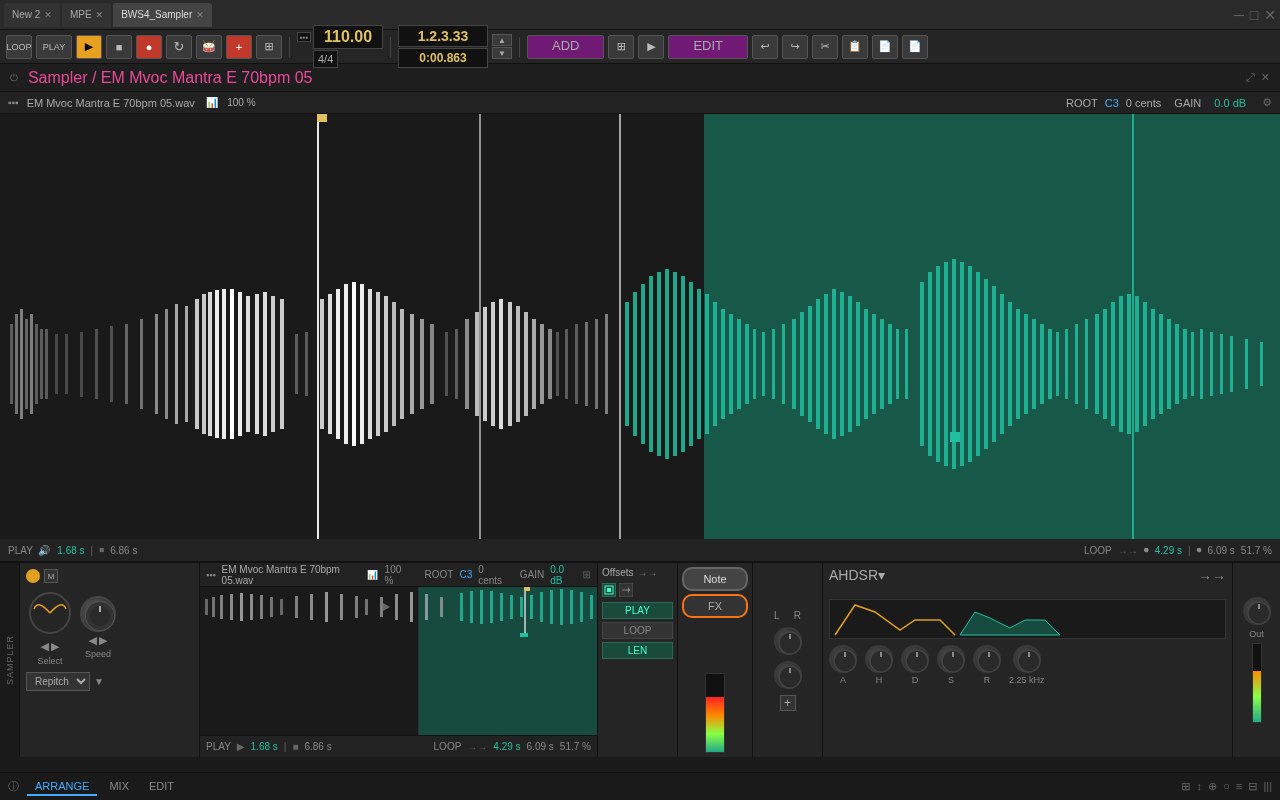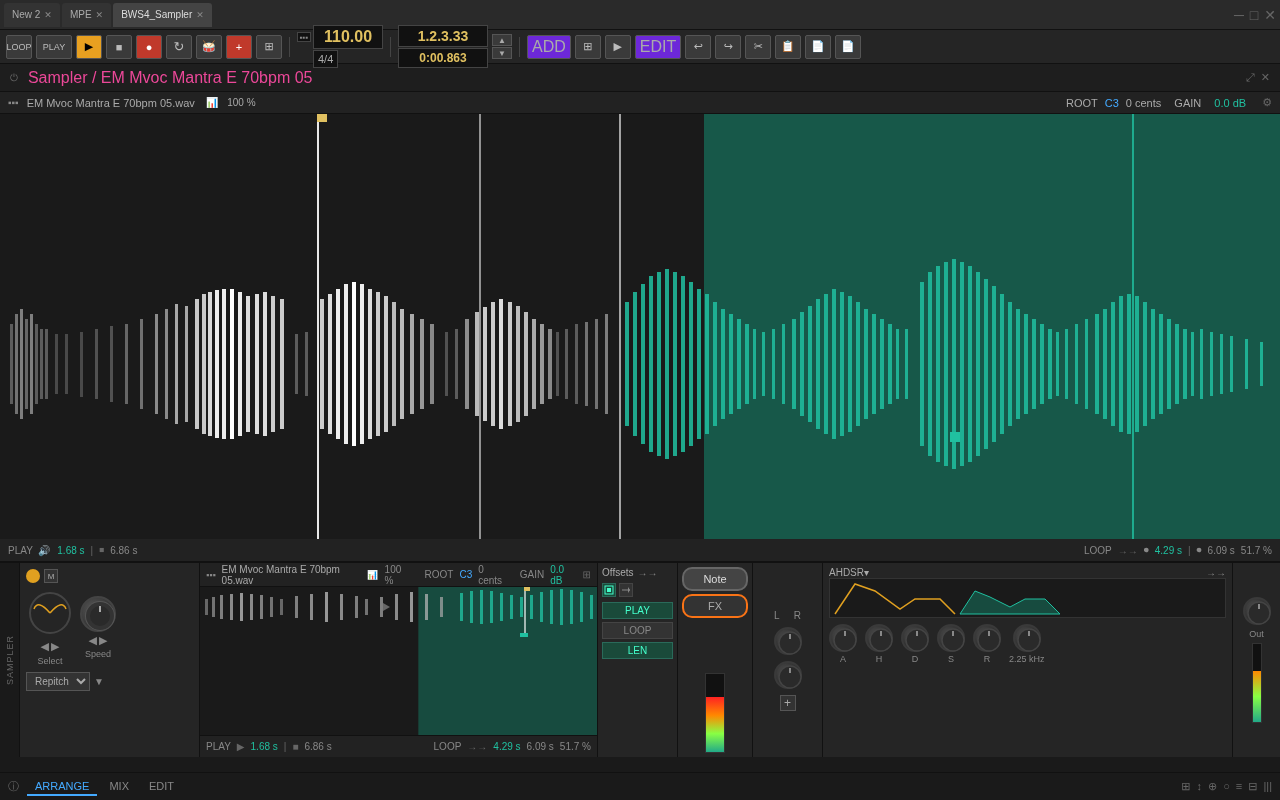--- a/index.html
+++ b/index.html
@@ -88,27 +88,27 @@
       background: #111;
       border: 1px solid #444;
       color: #e0c060;
       font-size: 14px;
       font-weight: bold;
       padding: 2px 6px;
       min-width: 90px;
       text-align: center;
     }
     .tr-btn {
-      background: #6d28d9;
+      background: #701a75;
       border: 1px solid #555;
       color: #aaa;
-      padding: 2px 4px;
+      padding: 2px 24px;
       height: 24px;
       cursor: pointer;
-      font-size: 16px;
+      font-size: 13px;
       border-radius: 2px;
     }
 
     
     .sampler-header {
       background: #1e1e1e;
       height: 28px;
       display: flex;
       align-items: center;
       padding: 0 10px;
@@ -260,23 +260,23 @@
 
     
     .ahdsr-section {
       flex: 1;
       background: #252525;
       display: flex;
       flex-direction: column;
       padding: 4px 6px;
     }
     .ahdsr-header {
-      font-size: 10px;
+      font-size: 14px;
       color: #aaa;
-      margin-bottom: 0;
+      margin-bottom: 16px;
       display: flex;
       align-items: center;
       gap: 4px;
     }
     .ahdsr-knobs {
       display: flex;
       gap: 8px;
       align-items: flex-end;
     }
 

